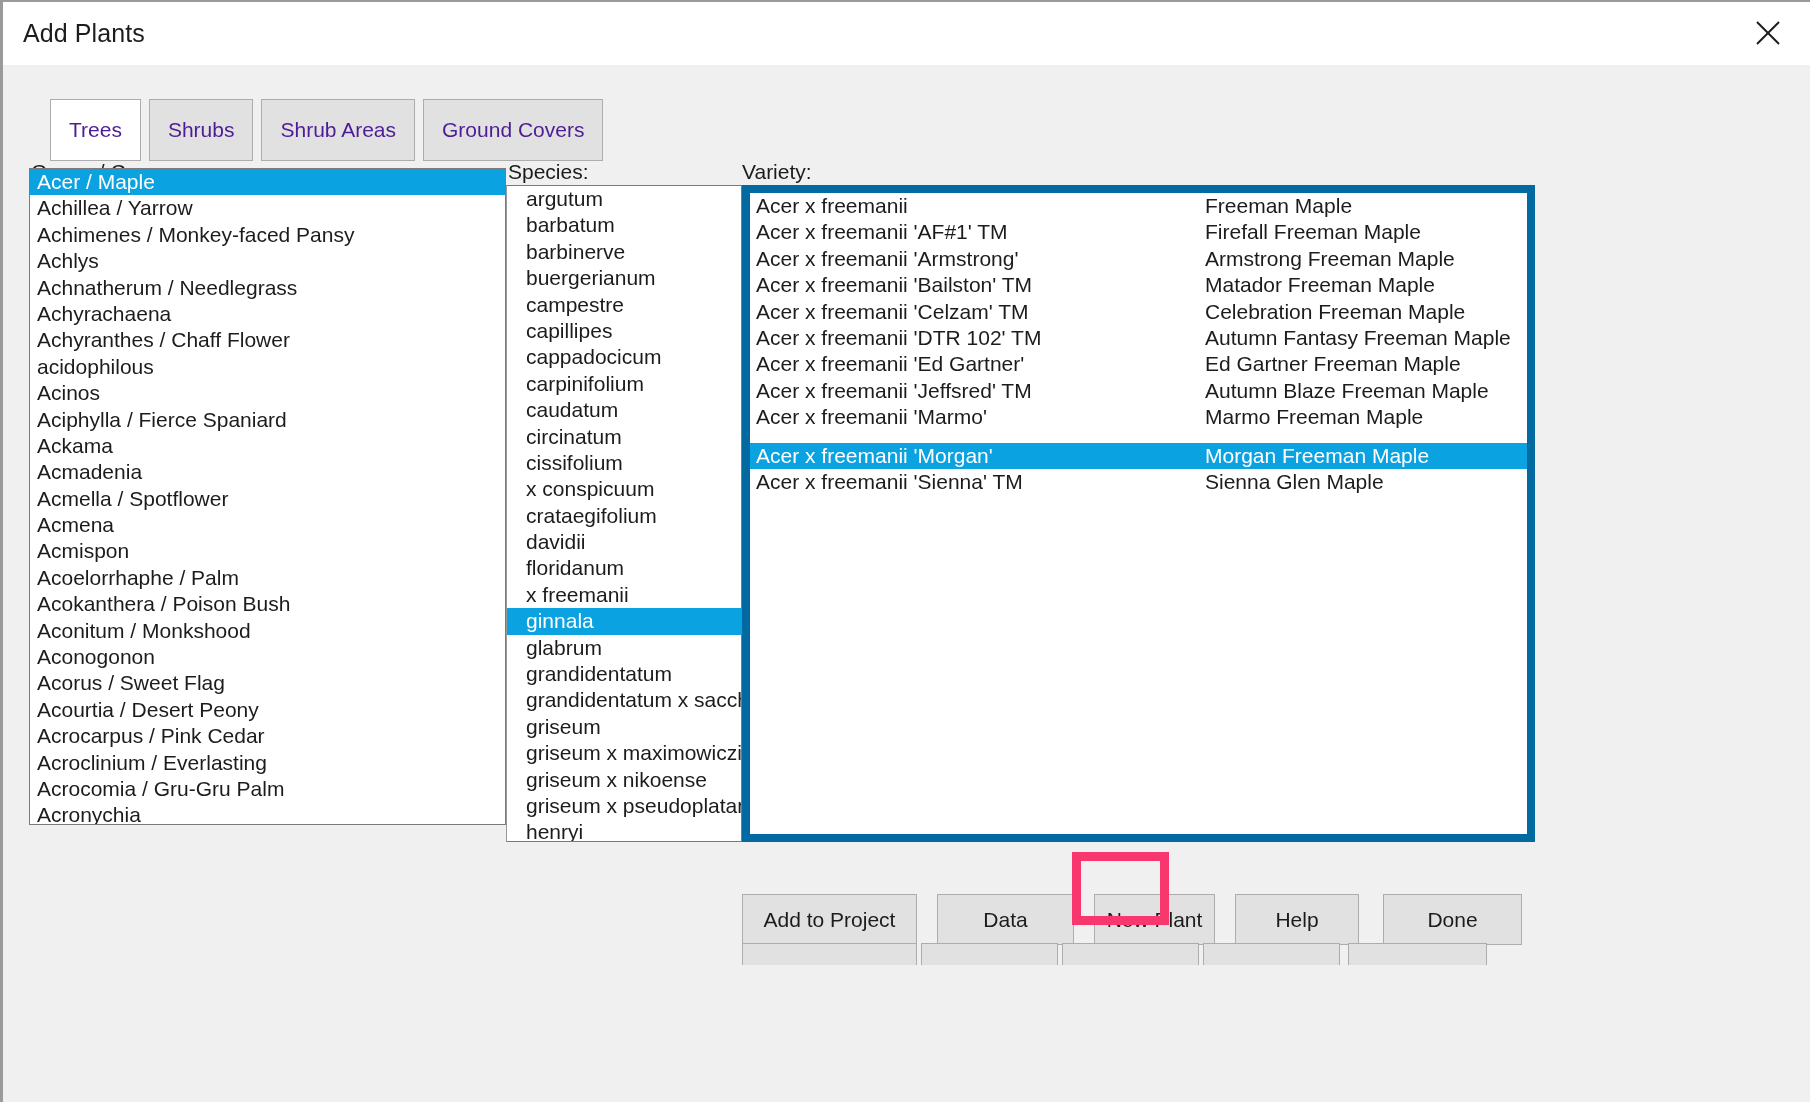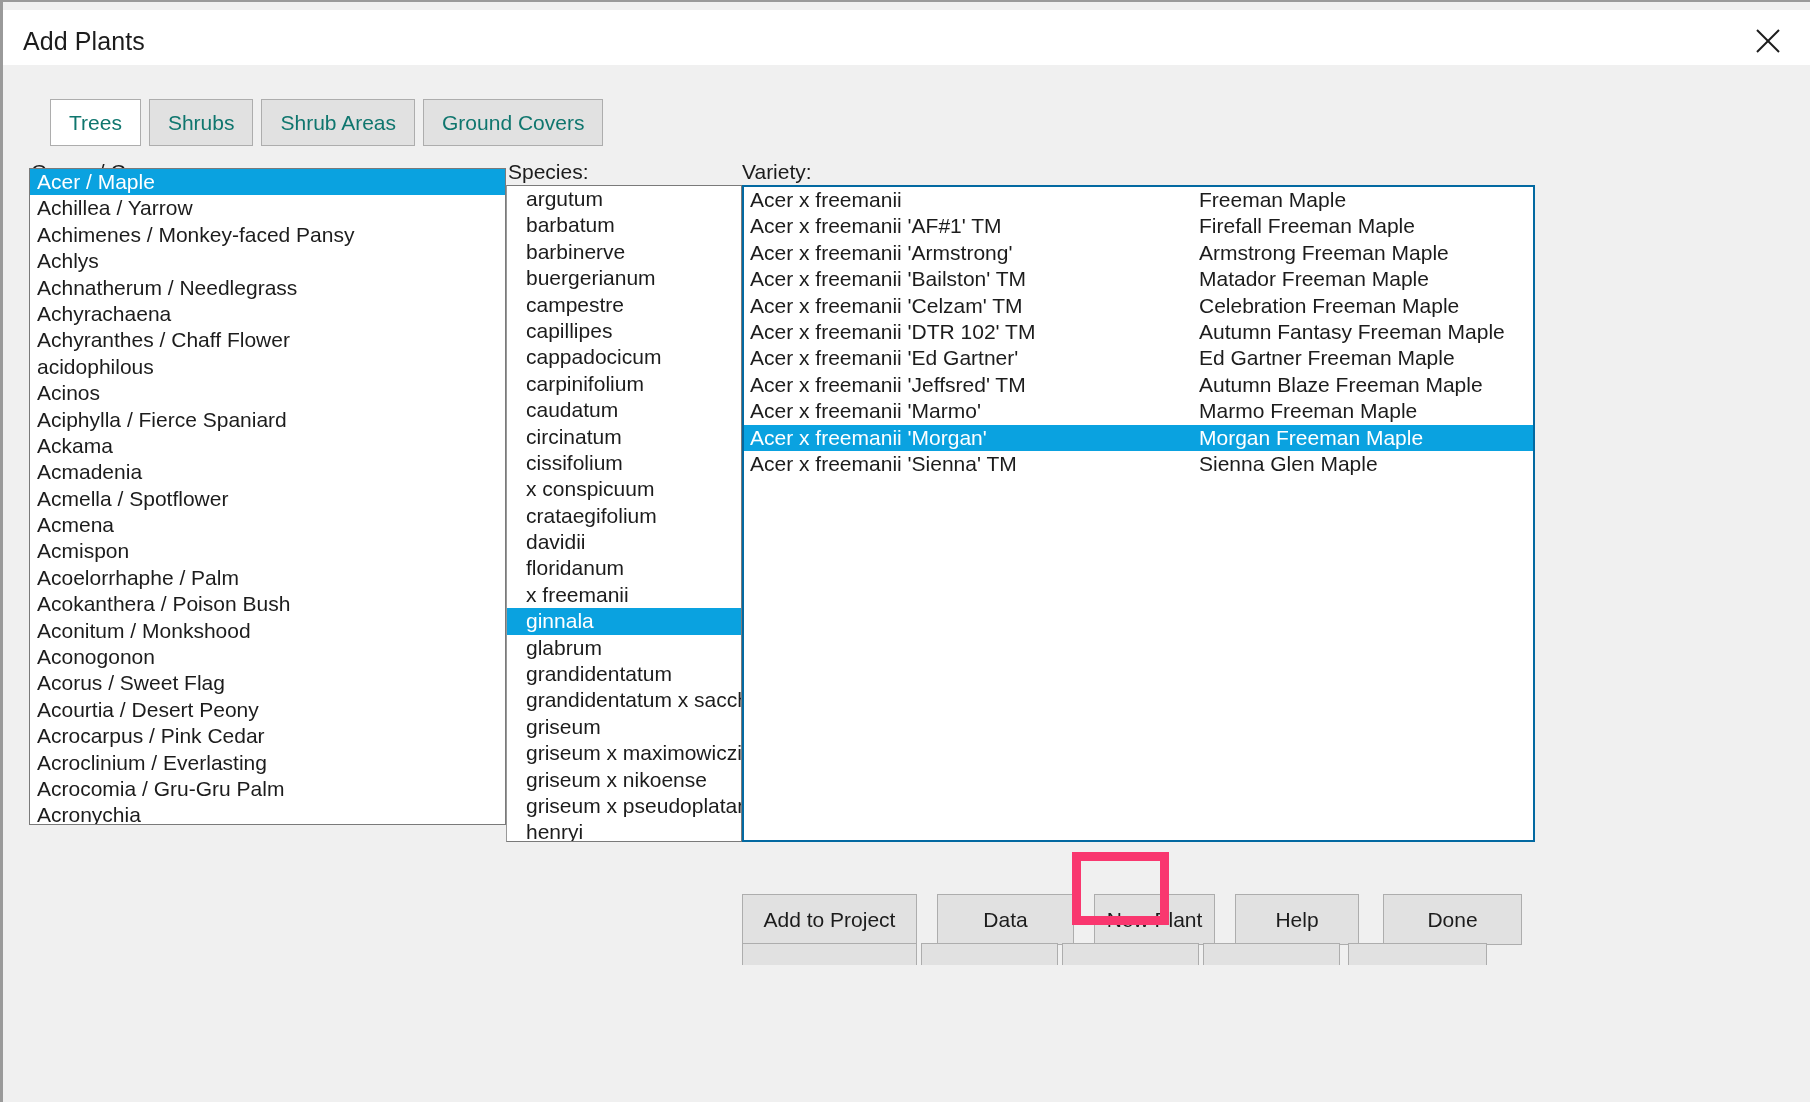--- a/index.html
+++ b/index.html
@@ -26,21 +26,20 @@
   }
 
   
   .titlebar {
     position: absolute;
     left: 0; top: 0;
     width: 100%;
     height: 63px;
     background: #ffffff;
     box-sizing: border-box;
-    margin-top: 8px;
   }
   .title-text {
     position: absolute;
     left: 20px;
     top: 17px;
     font-size: 25px;
     color: #1c1c1c;
     letter-spacing: 0.1px;
   }
   .close-btn {
@@ -68,30 +67,30 @@
 
   
   .tabstrip {
     position: absolute;
     left: 47px;
     top: 34px;
     display: flex;
     gap: 8px;
   }
   .tab {
-    height: 47px;
+    height: 62px;
     background: #e1e1e1;
     border: 1px solid #adadad;
     box-sizing: border-box;
     display: flex;
     align-items: center;
     justify-content: center;
     padding: 0 18px;
     font-size: 21px;
-    color: #0f766e;
+    color: #4c1d95;
     cursor: pointer;
     min-width: 64px;
   }
   .tab.active {
     background: #ffffff;
     border-color: #adadad;
   }
 
   
   .col-label {
@@ -123,21 +122,21 @@
     width: 236px;
     height: 657px;
     border: 1px solid #7a7a7a;
     border-left: 1px solid #999;
   }
   #variety-list {
     left: 739px;
     top: 120px;
     width: 793px;
     height: 657px;
-    border: 2px solid #0369a1;
+    border: 8px solid #0369a1;
   }
 
   .lrow {
     height: 26.4px;
     line-height: 26.4px;
     font-size: 21px;
     color: #1c1c1c;
     padding-left: 7px;
     white-space: nowrap;
     overflow: hidden;
@@ -156,20 +155,21 @@
     font-size: 21px;
     color: #1c1c1c;
     display: flex;
     white-space: nowrap;
     overflow: hidden;
     cursor: pointer;
   }
   .vrow.sel {
     background: #0aa2e0;
     color: #ffffff;
+    margin-top: 12px;
   }
   .vcol-sci {
     width: 455px;
     padding-left: 6px;
     overflow: hidden;
     box-sizing: border-box;
   }
   .vcol-com {
     flex: 1;
     overflow: hidden;

